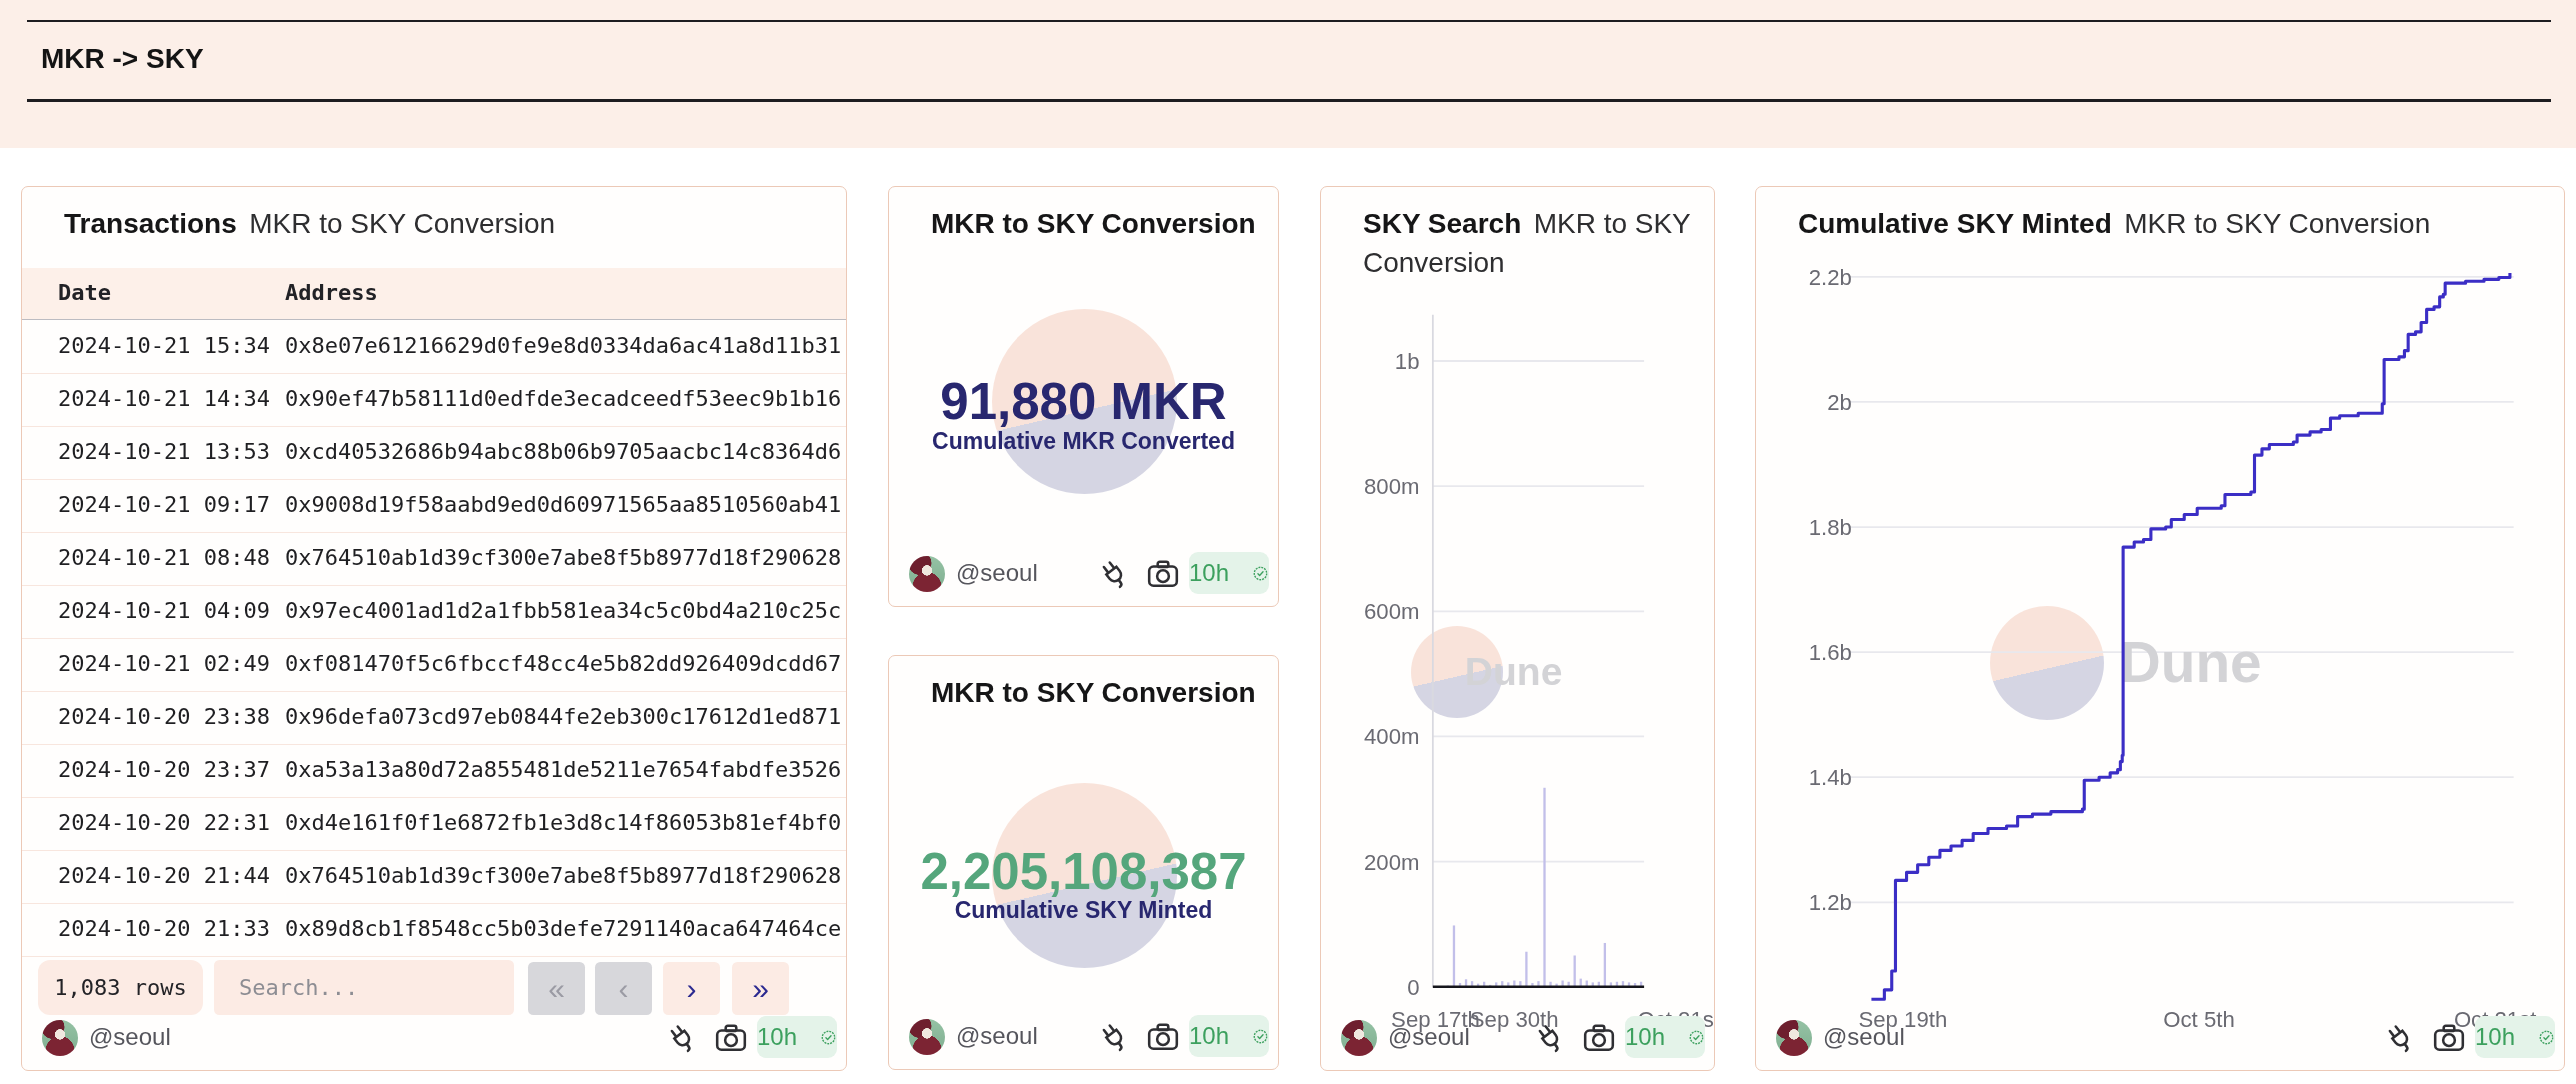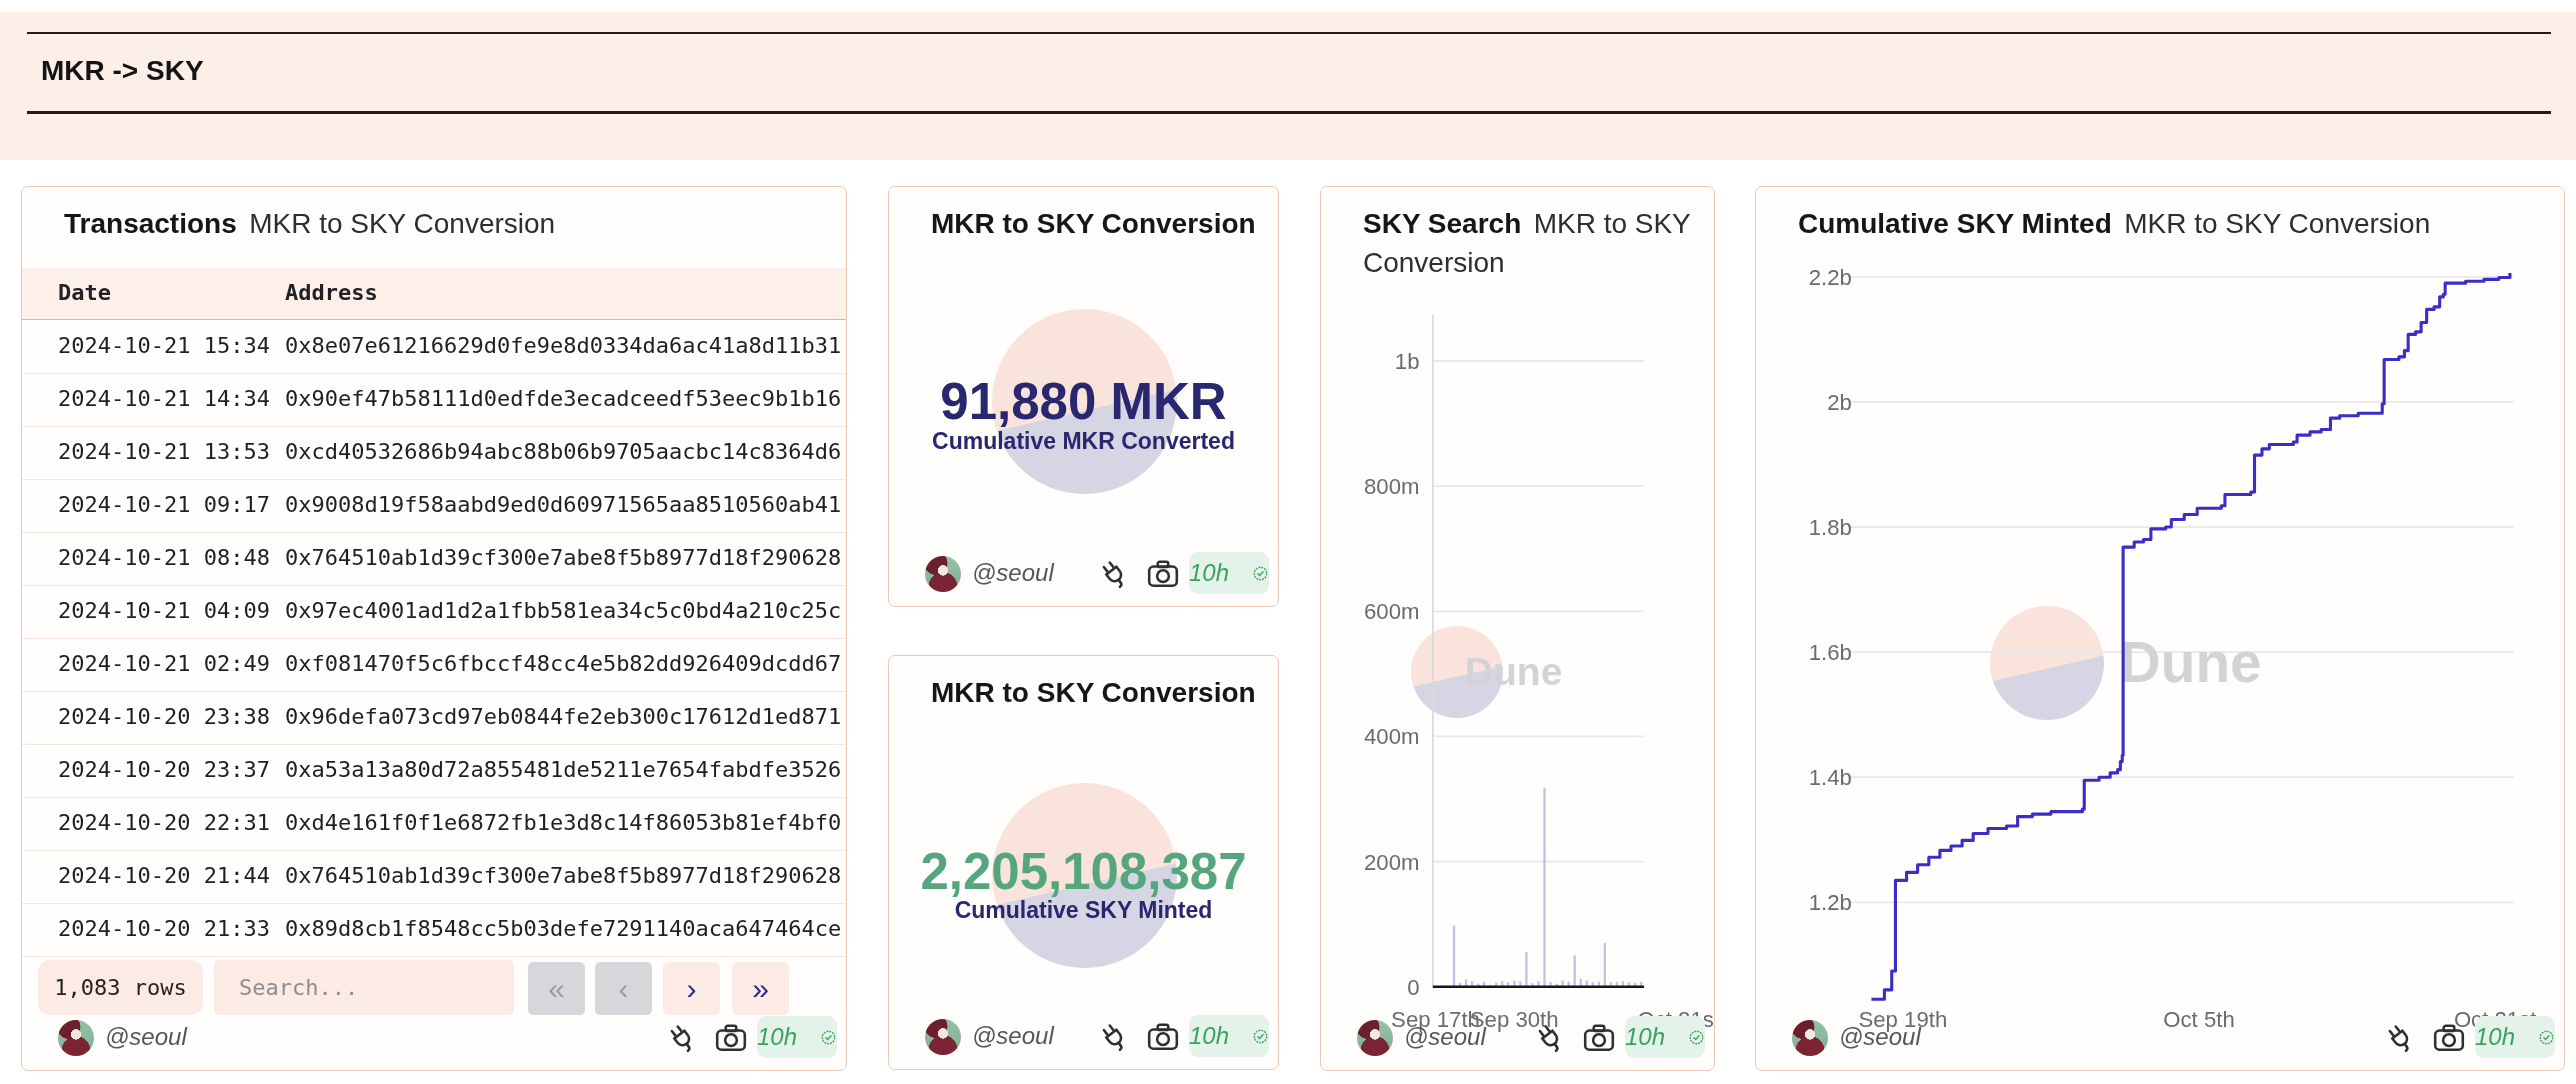--- a/index.html
+++ b/index.html
@@ -1,19 +1,19 @@
 <!DOCTYPE html>
 <html style="font-size:14px"><head>
 <meta charset="utf-8">
 <style>
   html,body{margin:0;padding:0;background:#ffffff;}
   #stage{position:relative;width:2576px;height:1085px;background:#ffffff;
          font-family:"Liberation Sans",sans-serif;overflow:hidden;}
   
-  .header-band{position:absolute;left:0;top:0;width:2576px;height:148px;background:#fcefe8;margin-top:12px;}
+  .header-band{position:absolute;left:0;top:0;width:2576px;height:148px;background:#fcefe8;}
   .header-rule{position:absolute;left:27px;right:25px;height:2.7px;background:#1d1d20;}
   .header-title{position:absolute;left:41px;top:43px;font-size:28px;font-weight:bold;color:#141414;}
   
   .panel{position:absolute;background:#fffefd;border:1.8px solid #ecc9b7;border-radius:7px;
          box-sizing:border-box;overflow:hidden;}
   .panel-title{position:absolute;left:23px;top:18px;font-size:28px;color:#2e2e30;line-height:1.38;margin-left:19px;}
   .panel-title b{color:#161617;font-weight:bold;margin-right:12.4px;}
   
   .tbl-head{position:absolute;left:0;right:0;top:81px;height:51px;background:#fdf0e9;
             border-bottom:1.8px solid #bcbcc2;}
@@ -30,21 +30,21 @@
              display:flex;align-items:center;justify-content:center;white-space:nowrap;}
   .search-box{position:absolute;left:192px;top:773px;width:300px;height:55px;background:#fcebe4;
               border:none;border-radius:5.3px;font-family:"DejaVu Sans Mono",monospace;font-size:22px;
               color:#232327;padding:0 12px 0 25px;box-sizing:border-box;outline:none;}
   .search-box::placeholder{color:#8d8d93;}
   .pg-btn{position:absolute;top:775px;width:57px;height:53px;border:none;border-radius:5.3px;
           font-size:30px;line-height:51px;text-align:center;padding:0;cursor:pointer;}
   .pg-disabled{background:#d7d7db;color:#9b9ba4;}
   .pg-active{background:#fcebe4;color:#2c2a90;}
   
-  .author-row{position:absolute;left:16px;right:0;bottom:10.7px;height:43px;font-style:italic;}
+  .author-row{position:absolute;left:0;right:0;bottom:10.7px;height:43px;}
   .avatar{position:absolute;left:19.5px;top:3.6px;width:36px;height:36px;border-radius:50%;
           background:
             radial-gradient(circle at 50% 40%, #f0e8df 0 18%, rgba(0,0,0,0) 19%),
             radial-gradient(circle at 50% 85%, #7c2433 0 40%, rgba(0,0,0,0) 41%),
             radial-gradient(circle at 30% 20%, #6e1f2e 0 30%, rgba(0,0,0,0) 31%),
             linear-gradient(180deg,#95c2a4,#7fae90);}
   .author-name{position:absolute;left:67px;top:7px;font-size:24px;color:#55555c;}
   .foot-icons{position:absolute;right:0;top:0;height:43px;}
   .plug-icon{position:absolute;right:147px;top:4.4px;width:34px;height:34px;}
   .camera-icon{position:absolute;right:98px;top:4.4px;width:34px;height:34px;}

